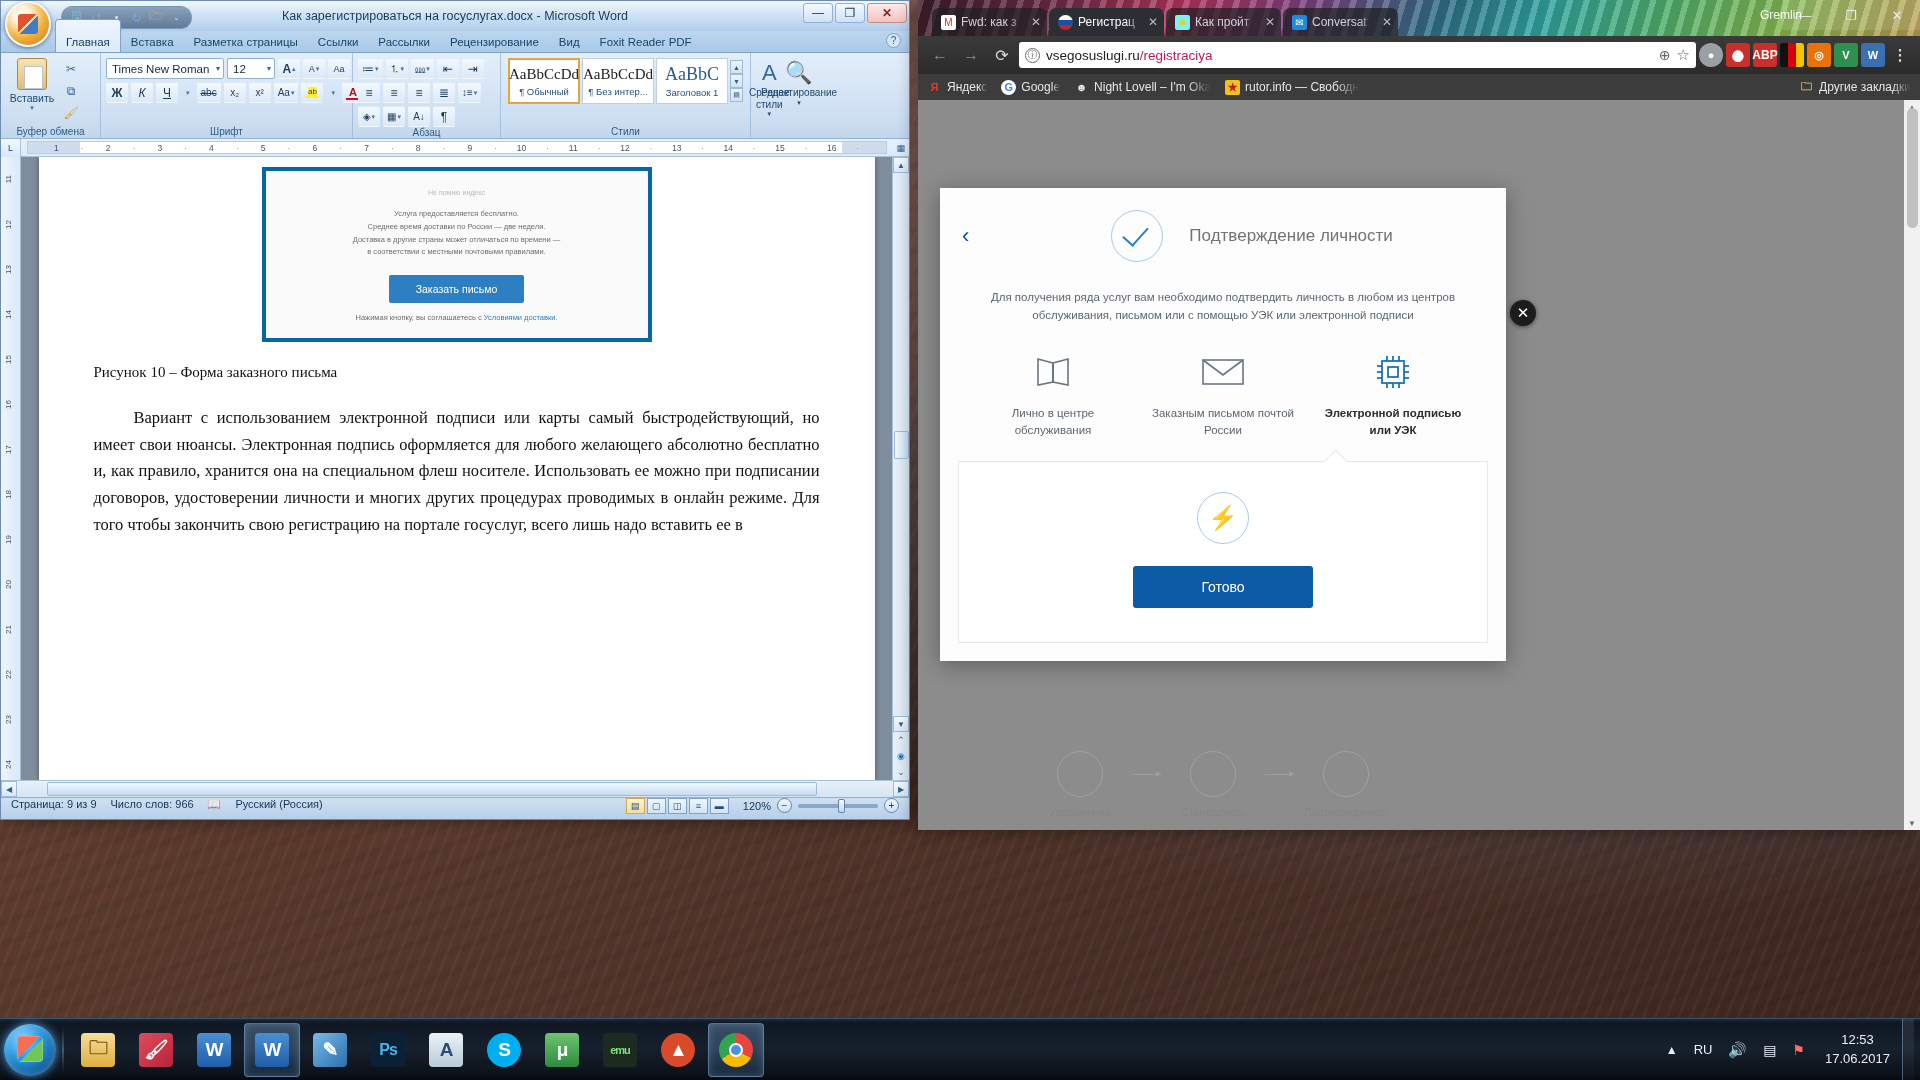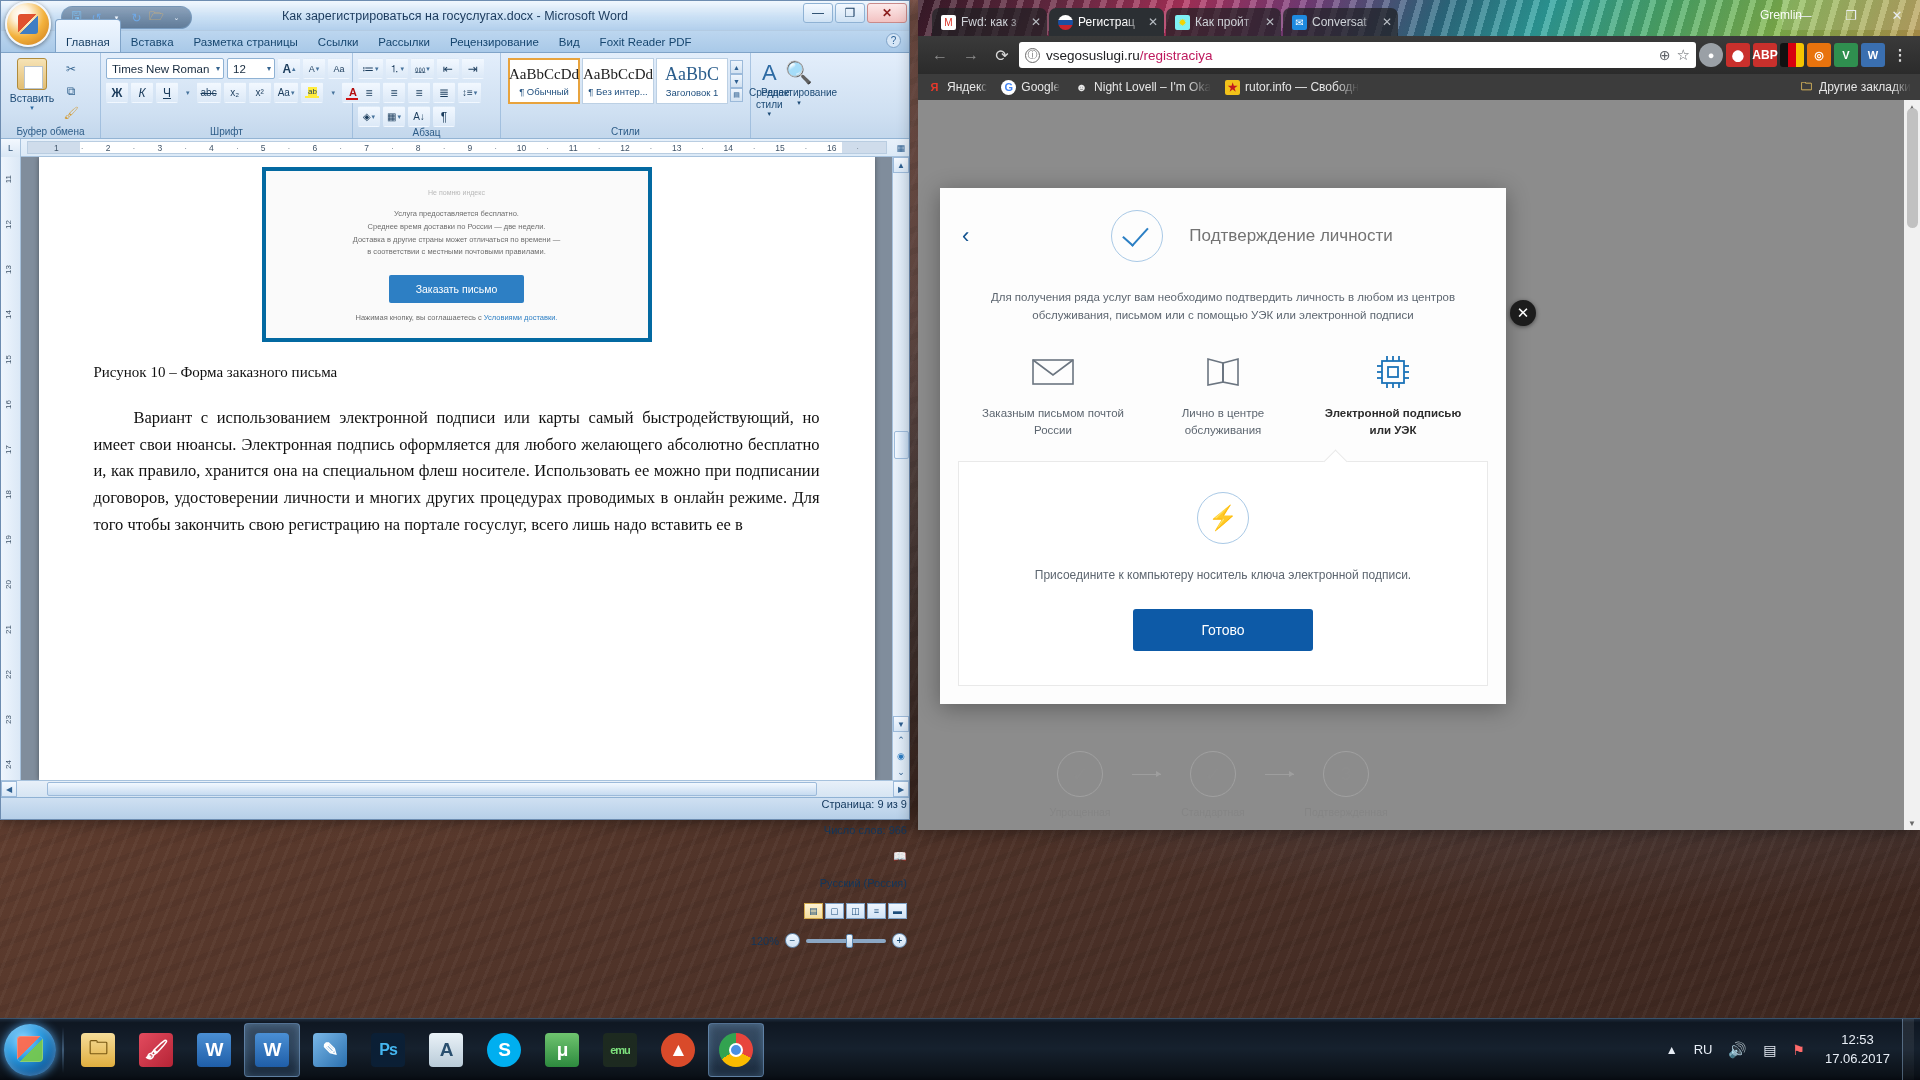--- a/index.html
+++ b/index.html
@@ -194,21 +194,21 @@
            font-size:8px; color:#2f6091; display:flex; align-items:center; justify-content:center; cursor:pointer;}
   .sb-thumb{ width:15px; background:linear-gradient(to right,#f2f8ff,#c6dbf0); border:1px solid #9cbada; border-radius:2px; cursor:pointer;}
   .sb-track{ flex:1; width:15px; }
   .sb-nav{ width:16px; height:16px; display:flex; align-items:center; justify-content:center; font-size:9px; color:#2f6091; cursor:pointer;}
 
   .w-hscroll{ height:17px; background:linear-gradient(to bottom,#e8f0f9,#d6e5f3); border-top:1px solid #a7c2dd;
               display:flex; align-items:center; }
   .hsb-thumb{ height:14px; background:linear-gradient(to bottom,#f2f8ff,#c6dbf0); border:1px solid #9cbada; border-radius:2px; cursor:pointer;}
 
   .w-status{ height:22px; background:linear-gradient(to bottom,#cfe0f2,#b6cfe8); border-top:1px solid #8fb2d4;
-             display:flex; align-items:flex-end; font-size:11px; color:#10365c; padding:0 2px; gap:14px;flex-direction:column; }
+             display:flex; align-items:flex-start; font-size:11px; color:#10365c; padding:0 10px; gap:14px; }
   .vmodes{ display:flex; gap:2px; margin-left:auto; }
   .vmode{ width:19px; height:16px; border:1px solid #7fa3c8; background:linear-gradient(to bottom,#eef6ff,#d2e3f4);
           display:flex; align-items:center; justify-content:center; font-size:9px; color:#1d4e7c; cursor:pointer; }
   .vmode.on{ background:linear-gradient(to bottom,#fdf3d5,#f4dd9d); border-color:#d2aa4e;}
   .zoomctl{ display:flex; align-items:center; gap:6px; }
   .zbtn{ width:15px; height:15px; border-radius:50%; border:1px solid #5f87ae; background:linear-gradient(to bottom,#eef6ff,#cfe1f3);
          display:flex; align-items:center; justify-content:center; font-size:10px; color:#13466f; cursor:pointer;}
   .zslider{ width:80px; height:4px; background:#8ba7c4; border-radius:2px; position:relative; }
   .zhandle{ position:absolute; left:50%; top:-5px; width:7px; height:14px; background:linear-gradient(to bottom,#f6fbff,#c2d8ee);
             border:1px solid #5f87ae; border-radius:2px; cursor:pointer; }
@@ -756,36 +756,36 @@
             <div class="check-mark"></div>
           </div>
           <div class="modal-title">Подтверждение личности</div>
         </div>
 
         <div class="modal-desc">Для получения ряда услуг вам необходимо подтвердить личность в любом из центров обслуживания, письмом или с помощью УЭК или электронной подписи</div>
 
         <div class="opt-row">
           <div class="opt">
             <div class="opt-ico">
-              <svg width="44" height="32" viewBox="0 0 44 32" fill="none" stroke="#6b7580" stroke-width="1.6">
-                <rect x="2" y="4" width="40" height="24"></rect>
-                  <path d="M2 4 L22 19 L42 4"></path>
-              </svg>
-            </div>
-            <div class="opt-lbl">Заказным письмом почтой России</div>
-          </div>
-          <div class="opt">
-            <div class="opt-ico">
               <svg width="42" height="34" viewBox="0 0 42 34" fill="none" stroke="#6b7580" stroke-width="1.6">
                 <path d="M21 8 L6 4 L6 30 L21 27 Z"></path>
                   <path d="M21 8 L36 4 L36 30 L21 27 Z"></path>
                   <line x1="21" y1="8" x2="21" y2="27"></line>
               </svg>
             </div>
             <div class="opt-lbl">Лично в центре обслуживания</div>
+          </div>
+          <div class="opt">
+            <div class="opt-ico">
+              <svg width="44" height="32" viewBox="0 0 44 32" fill="none" stroke="#6b7580" stroke-width="1.6">
+                <rect x="2" y="4" width="40" height="24"></rect>
+                  <path d="M2 4 L22 19 L42 4"></path>
+              </svg>
+            </div>
+            <div class="opt-lbl">Заказным письмом почтой России</div>
           </div>
           <div class="opt sel">
             <div class="opt-ico">
               <svg width="40" height="40" viewBox="0 0 40 40" fill="none" stroke="#1b73b8" stroke-width="1.8">
                 <rect x="9" y="9" width="22" height="22"></rect>
                   <rect x="15" y="15" width="10" height="10"></rect>
                 <line x1="14" y1="9" x2="14" y2="4"></line>
                   <line x1="20" y1="9" x2="20" y2="4"></line>
                   <line x1="26" y1="9" x2="26" y2="4"></line>
                 <line x1="14" y1="31" x2="14" y2="36"></line>
@@ -799,21 +799,20 @@
                   <line x1="31" y1="26" x2="36" y2="26"></line>
               </svg>
             </div>
             <div class="opt-lbl">Электронной подписью или УЭК</div>
           </div>
         </div>
 
         <div class="opt-panel">
           <div class="panel-notch"></div>
           <div class="bolt-circle">⚡</div>
-          <div class="panel-text">Присоедините к компьютеру носитель ключа электронной подписи.</div>
           <div class="ready-btn">Готово</div>
         </div>
       </div>
 
       <div class="steps">
         <div class="step">
           <div class="step-c">✓</div>
           <div class="step-l">Упрощенная</div>
         </div>
         <div class="step-line"></div>

